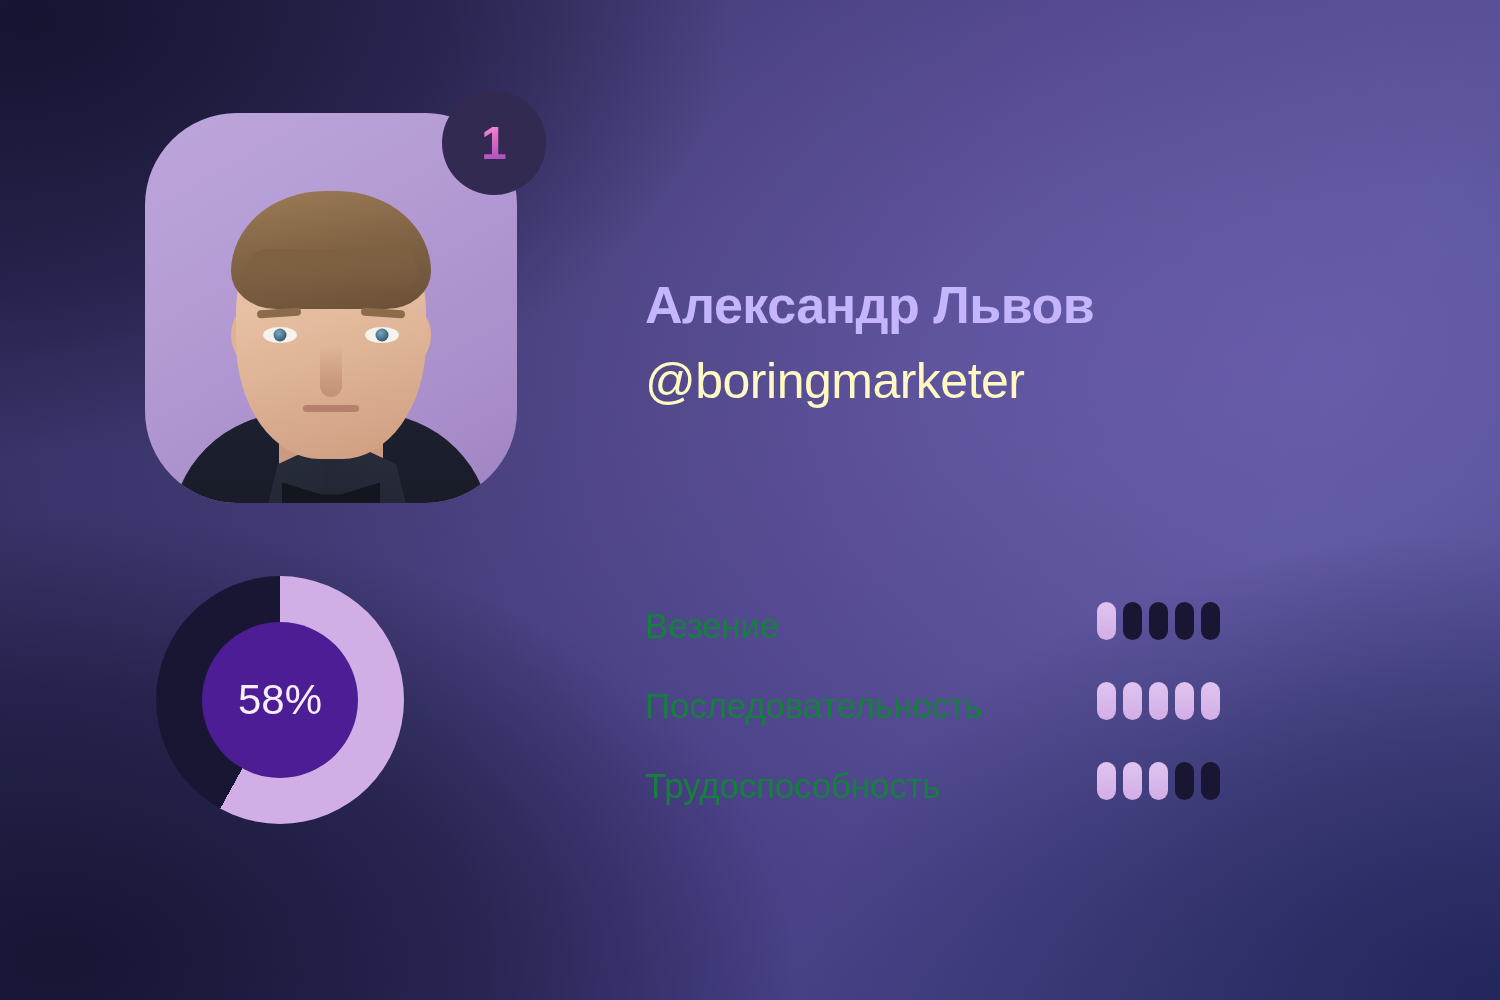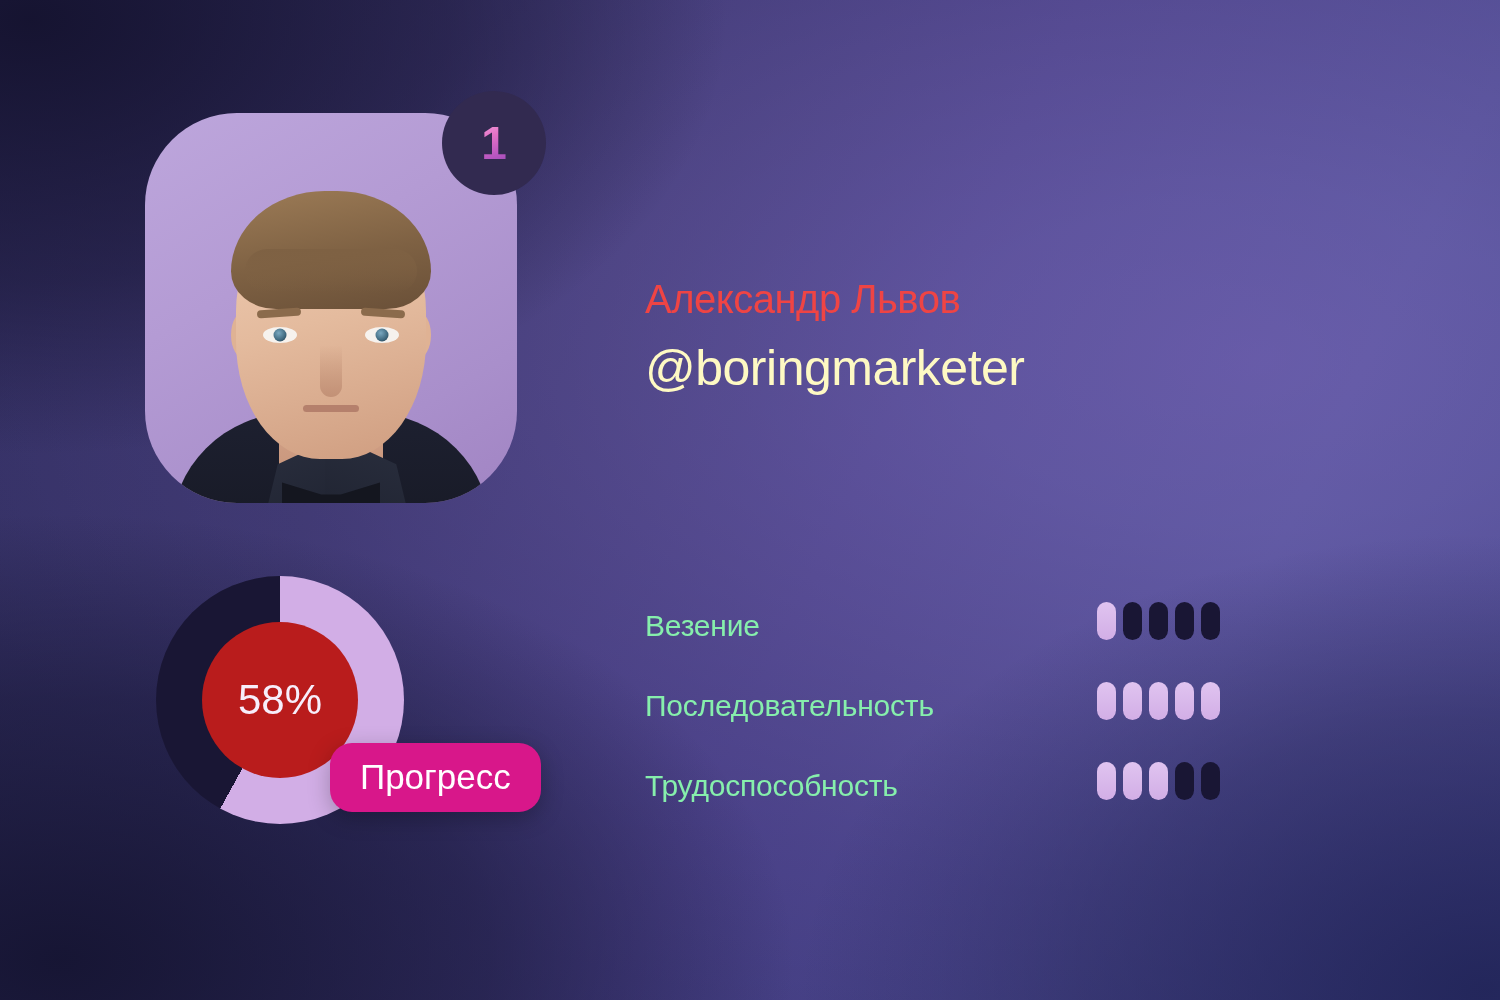--- a/index.html
+++ b/index.html
@@ -213,24 +213,24 @@
     -webkit-text-fill-color:transparent;
   }
 
   
   .name-block {
     position:absolute;
     left:645px;
     top:278px;
   }
   .full-name {
-    font-size:40px;
-    font-weight:normal;
+    font-size:52px;
+    font-weight:bold;
     letter-spacing:-0.5px;
-    color:#ef4444;
+    color:#c4b5fd;
     line-height:1.05;
     white-space:nowrap;
   }
   .handle {
     margin-top:22px;
     font-size:50px;
     font-weight:normal;
     letter-spacing:-0.5px;
     color:#fef9c3;
     line-height:1.05;
@@ -249,21 +249,21 @@
     position:absolute;
     inset:0;
     border-radius:50%;
   }
   .donut-hole {
     position:absolute;
     left:50%; top:50%;
     width:156px; height:156px;
     transform:translate(-50%,-50%);
     border-radius:50%;
-    background:#b91c1c;
+    background:#4c1d95;
     display:flex;
     align-items:center;
     justify-content:center;
   }
   .donut-value {
     font-size:42px;
     font-weight:normal;
     color:#f7eefb;
     letter-spacing:0px;
   }
@@ -291,22 +291,22 @@
   }
   .stat-row {
     display:flex;
     align-items:center;
     justify-content:space-between;
     height:58px;
     margin-bottom:22px;
   }
   .stat-row:last-child { margin-bottom:0; }
   .stat-label {
-    font-size:30px;
-    color:#86efac;
+    font-size:35px;
+    color:#15803d;
     white-space:nowrap;
     letter-spacing:-0.2px;
     margin-top:10px;
   }
   .pips {
     display:flex;
     gap:7px;
     flex:0 0 auto;
   }
   .pip {
@@ -359,21 +359,20 @@
     <div class="handle">@boringmarketer</div>
   </div>
 
   <div class="donut-wrap">
     <div class="donut" id="donut-ring" style="background: conic-gradient(rgb(210, 174, 230) 0deg, rgb(210, 174, 230) 208.8deg, rgb(25, 22, 52) 208.8deg, rgb(25, 22, 52) 360deg);"></div>
     <div class="donut-hole">
       <span class="donut-value">58%</span>
     </div>
   </div>
 
-  <div class="progress-pill">Прогресс</div>
 
   <div class="stats" id="stats-list">
       <div class="stat-row">
         <div class="stat-label">Везение</div>
         <div class="pips">
           <span class="pip on"></span>
           <span class="pip"></span>
           <span class="pip"></span>
           <span class="pip"></span>
           <span class="pip"></span>

